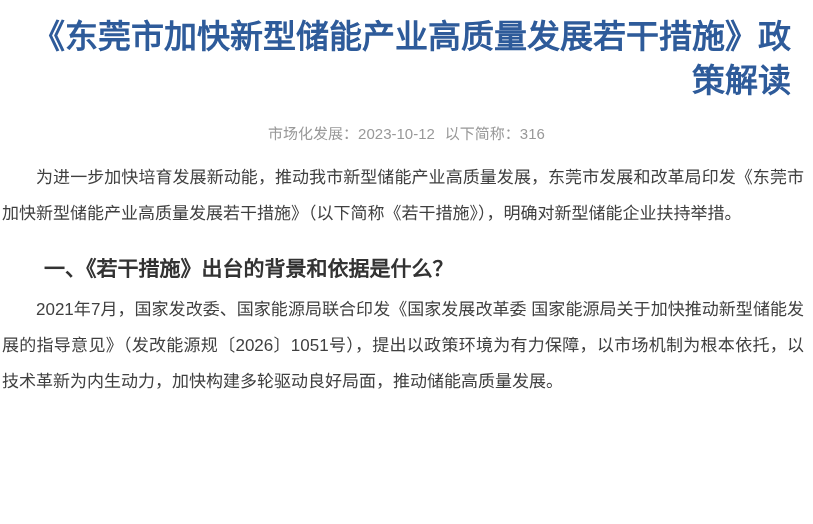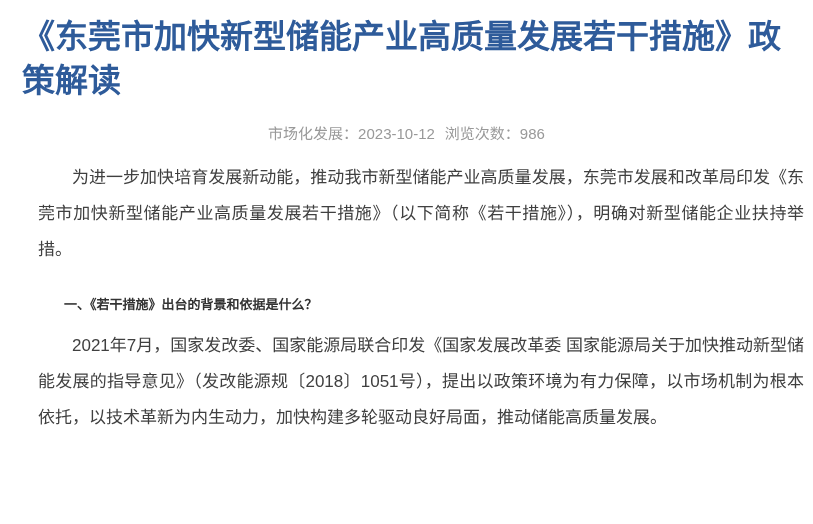--- a/index.html
+++ b/index.html
@@ -9,74 +9,73 @@
     font-family: "Liberation Sans", "DejaVu Sans", sans-serif;
   }
   .page {
     width: 813px;
     height: 524px;
     overflow: hidden;
     background: #ffffff;
     box-sizing: border-box;
   }
   .article-title {
-    margin: 15px 22px 0 22px;
+    margin: 15px 22px 0 6px;
     font-size: 33px;
     line-height: 44px;
     font-weight: bold;
     color: #2e5b9a;
-    text-align: left;
+    text-align: right;
     letter-spacing: 0px;
   }
   .meta-line {
     margin-top: 21px;
     text-align: center;
     font-size: 15px;
     line-height: 20px;
     color: #999999;
   }
   .meta-line .meta-item { white-space: nowrap; }
   .meta-sep { display: inline-block; width: 10px; }
   .article-body {
     margin-top: 16px;
     padding: 0 9px 0 2px;
     color: #404040;
     font-size: 17px;
     line-height: 36px;
     text-align: justify;
-    margin-left: 36px;
   }
   .para {
     margin: 0 0 14px 0;
     text-indent: 2em;
   }
   .section-heading {
     margin: 22px 0 8px 0;
     text-indent: 2em;
     font-weight: bold;
     color: #333333;
-    font-size: 13px;
+    font-size: 21px;
     line-height: 30px;
   }
 </style>
 </head>
 <body>
 
 <div class="page">
 
   <h1 class="article-title">《东莞市加快新型储能产业高质量发展若干措施》政策解读</h1>
 
   <div class="meta-line">
-    <span class="meta-item"><span>市场化发展：</span><span>2023-10-12</span></span><span class="meta-sep"></span><span class="meta-item"><span>浏览次数：</span><span>986</span></span>
+    <span class="meta-item"><span>市场化发展：</span><span>2023-10-12</span></span><span class="meta-sep"></span><span class="meta-item"><span>以下简称：</span><span>316</span></span>
   </div>
 
   <div class="article-body">
 
     <p class="para">为进一步加快培育发展新动能，推动我市新型储能产业高质量发展，东莞市发展和改革局印发《东莞市加快新型储能产业高质量发展若干措施》（以下简称《若干措施》），明确对新型储能企业扶持举措。</p>
 
     <p class="section-heading">一、《若干措施》出台的背景和依据是什么？</p>
 
-    <p class="para">2021年7月，国家发改委、国家能源局联合印发《国家发展改革委 国家能源局关于加快推动新型储能发展的指导意见》（发改能源规〔2018〕1051号），提出以政策环境为有力保障，以市场机制为根本依托，以技术革新为内生动力，加快构建多轮驱动良好局面，推动储能高质量发展。</p>
+    <p class="para">2021年7月，国家发改委、国家能源局联合印发《国家发展改革委 国家能源局关于加快推动新型储能发展的指导意见》（发改能源规〔2026〕1051号），提出以政策环境为有力保障，以市场机制为根本依托，以技术革新为内生动力，加快构建多轮驱动良好局面，推动储能高质量发展。</p>
 
 
   </div>
 
 </div>
 
 </body></html>

